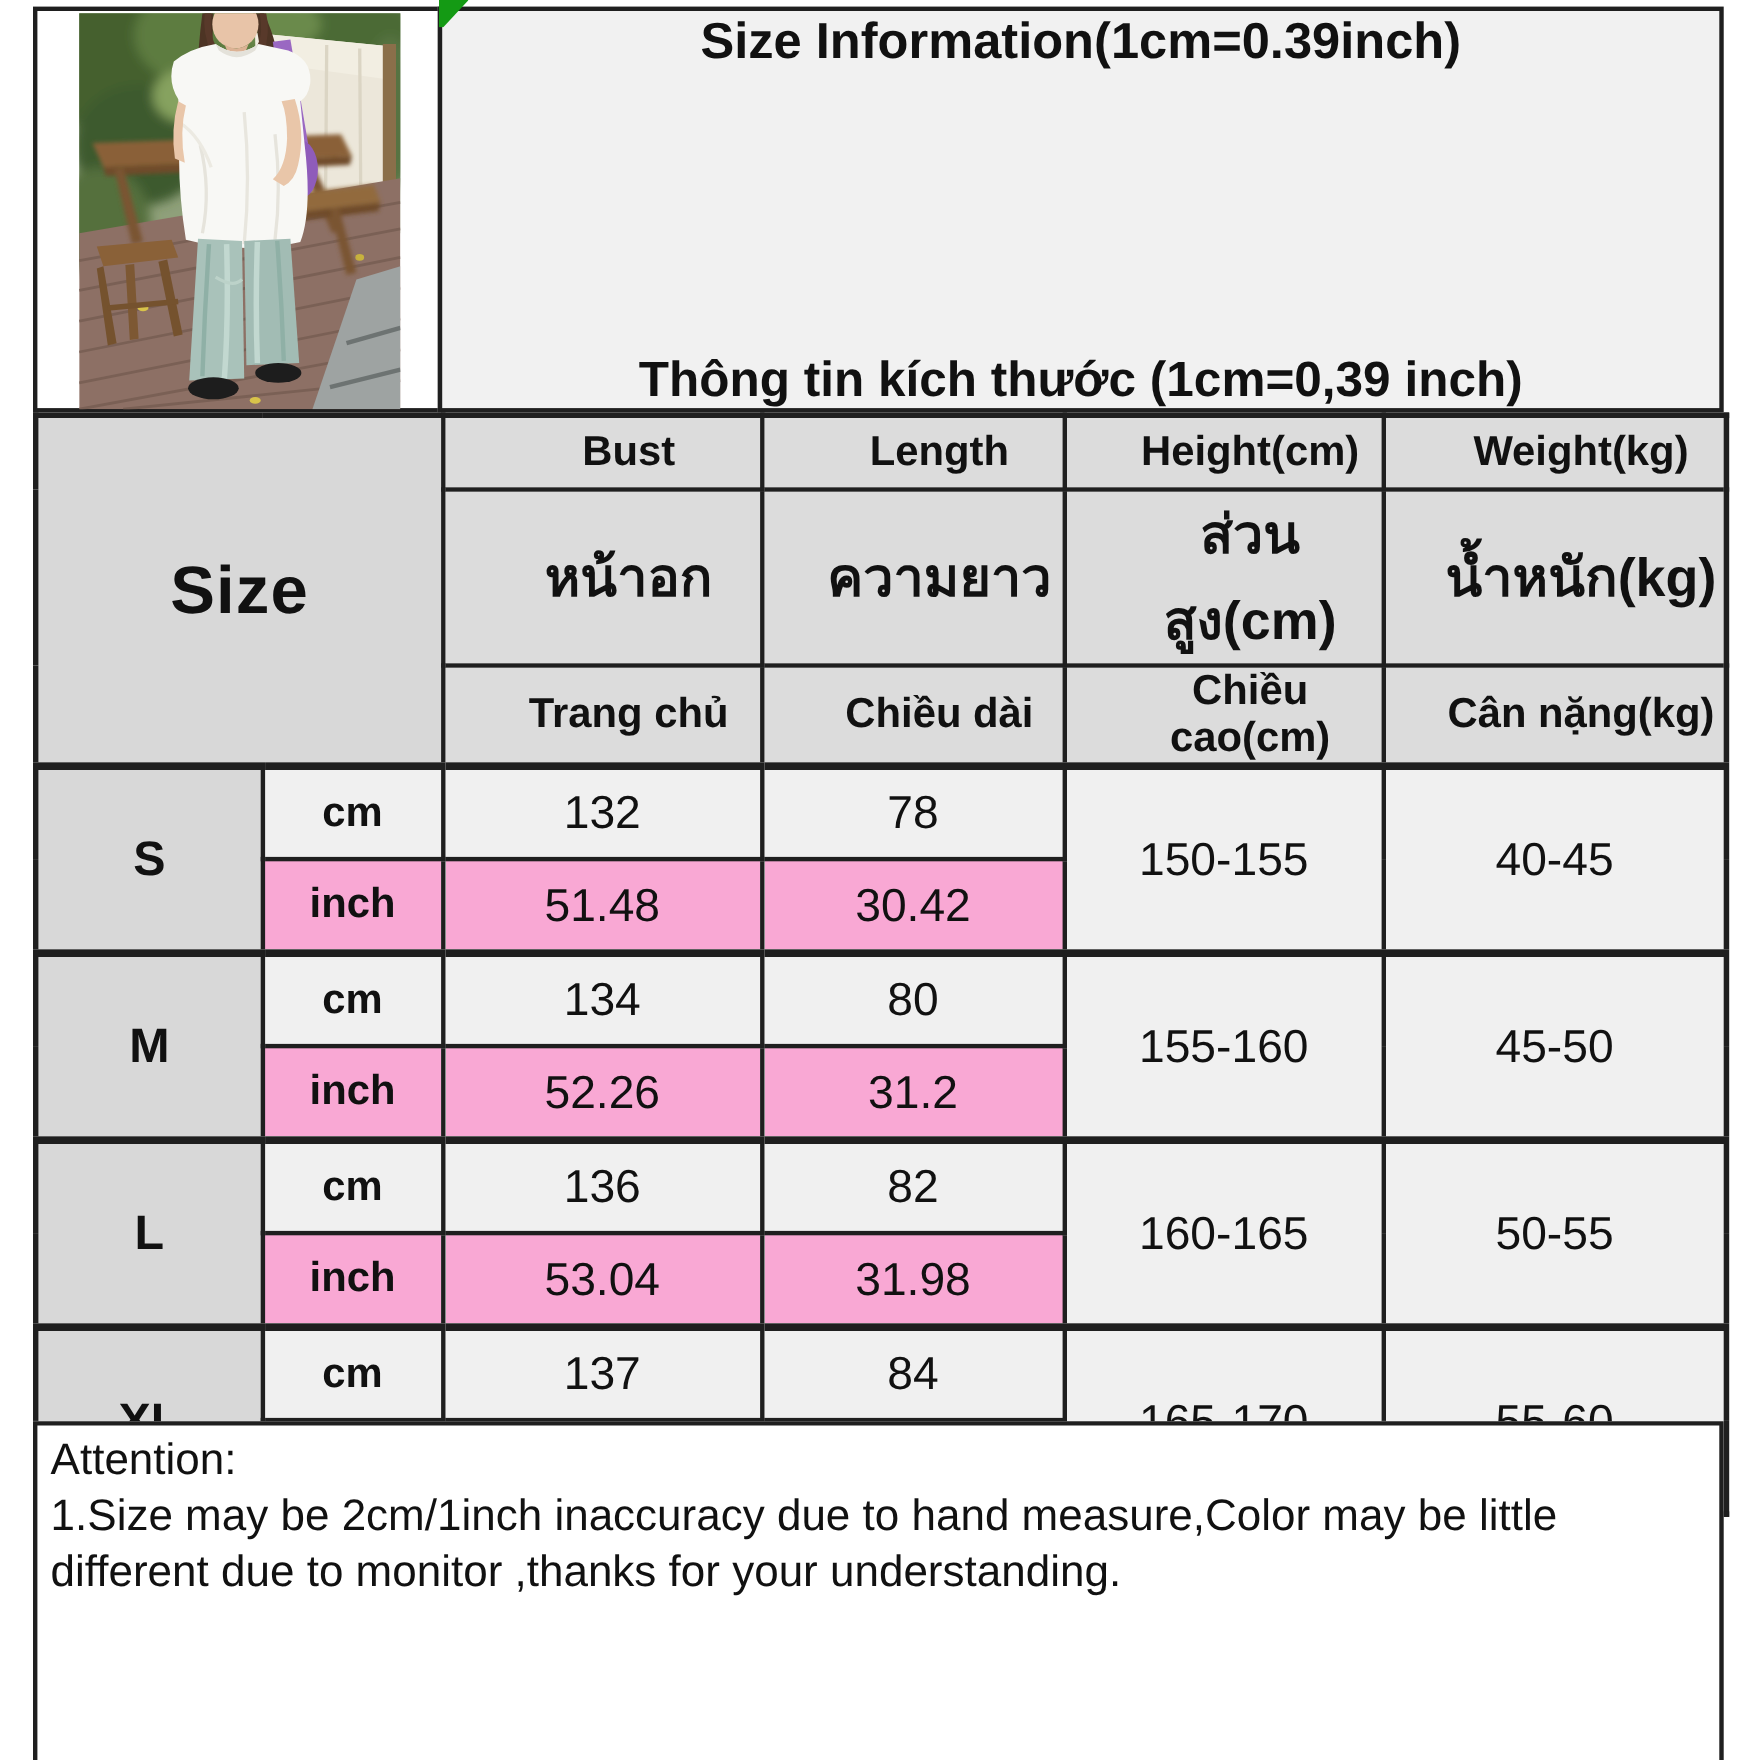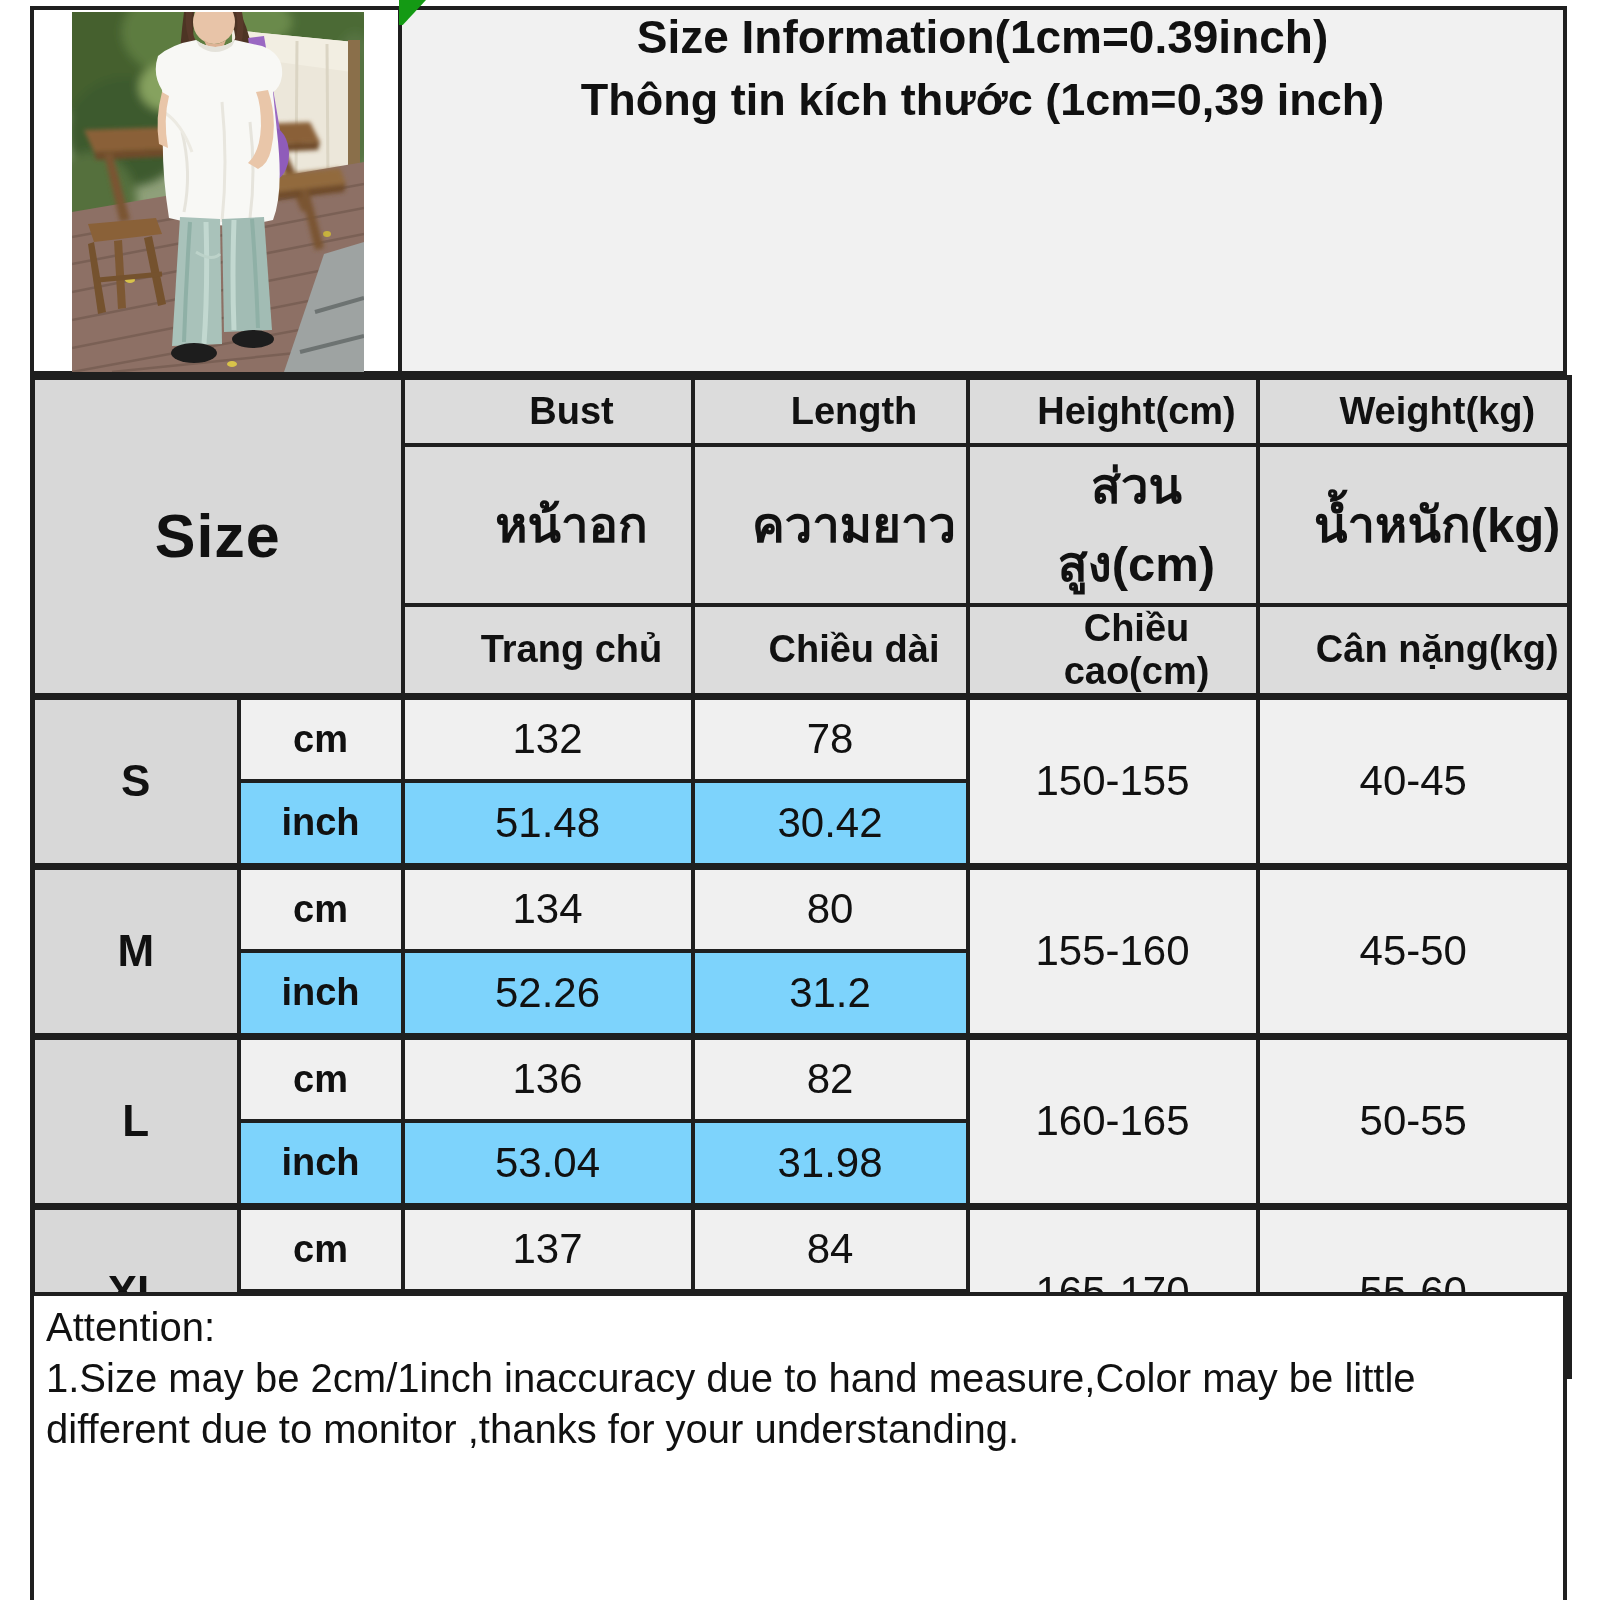--- a/index.html
+++ b/index.html
@@ -10,21 +10,21 @@
   }
   
   .photo-cell {
     position:absolute; left:30px; top:6px; width:372px; height:369px;
     background:#ffffff; border:4px solid #1f1f1f; box-sizing:border-box;
   }
   .photo-cell svg { position:absolute; left:38px; top:2px; }
   .title-cell {
     position:absolute; left:398px; top:6px; width:1169px; height:369px;
     background:#f1f1f1; border:4px solid #1f1f1f; box-sizing:border-box;
-    display:flex; flex-direction:column; justify-content:flex-start; align-items:center;
+    display:flex; flex-direction:column; justify-content:space-between; align-items:center;
     gap:10px; text-align:center;
   }
   .title-en { font-size:46px; font-weight:bold; }
   .title-th { font-size:40px; font-weight:bold; }
   .title-vi { font-size:45px; font-weight:bold; }
   .green-flag {
     position:absolute; left:399px; top:0; width:27px; height:25px;
     background:#149a14; clip-path:polygon(0 0, 100% 0, 14% 100%, 0 100%);
   }
   
@@ -40,21 +40,21 @@
   tr.hrow   { height:67px; }
   tr.brow   { height:85px; }
   td.hd     { background:#dcdcdc; font-weight:bold; font-size:38px;padding-left:48px; }
   td.hd-th  { font-size:49px; }
   td.size-big { background:#d8d8d8; font-weight:bold; font-size:61px; letter-spacing:1px; }
   td.lbl    { background:#d8d8d8; font-weight:bold; font-size:44px; }
   td.unit   { font-weight:bold; font-size:38px; }
   td.val    { font-size:42px; font-weight:normal; }
   td.range  { font-size:42px; font-weight:normal; background:#f0f0f0; }
   tr.cm-row td.unit, tr.cm-row td.val { background:#f0f0f0; }
-  tr.in-row td.unit, tr.in-row td.val { background:#7dd3fc; }
+  tr.in-row td.unit, tr.in-row td.val { background:#f9a8d4; }
   tr.group td { border-top-width:7px; }
   
   .attention {
     position:absolute; left:30px; top:1292px; width:1537px; height:338px;
     background:#ffffff; border:4px solid #1f1f1f; border-bottom-width:7px;
     box-sizing:border-box; padding:6px 12px 0 12px;
     font-size:40px; line-height:1.27; font-weight:normal; color:#111;
   }
   .attention p { margin:0; }
 </style>

